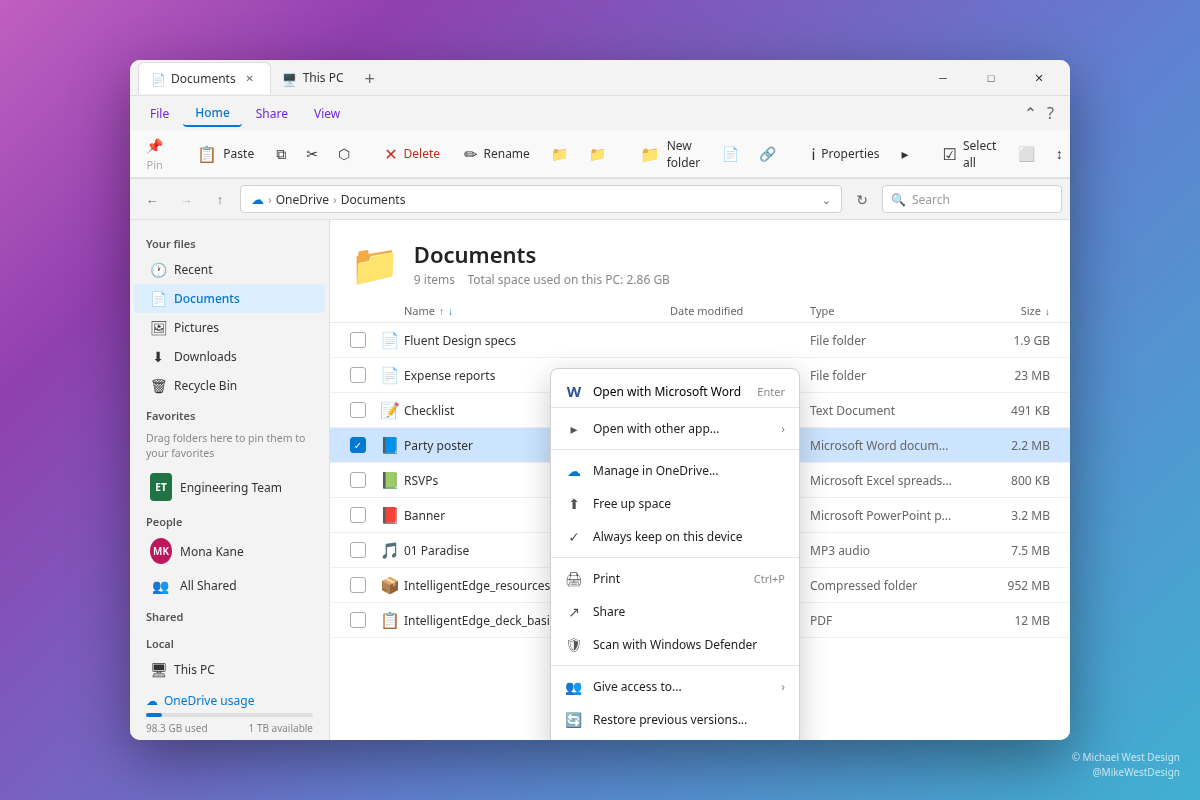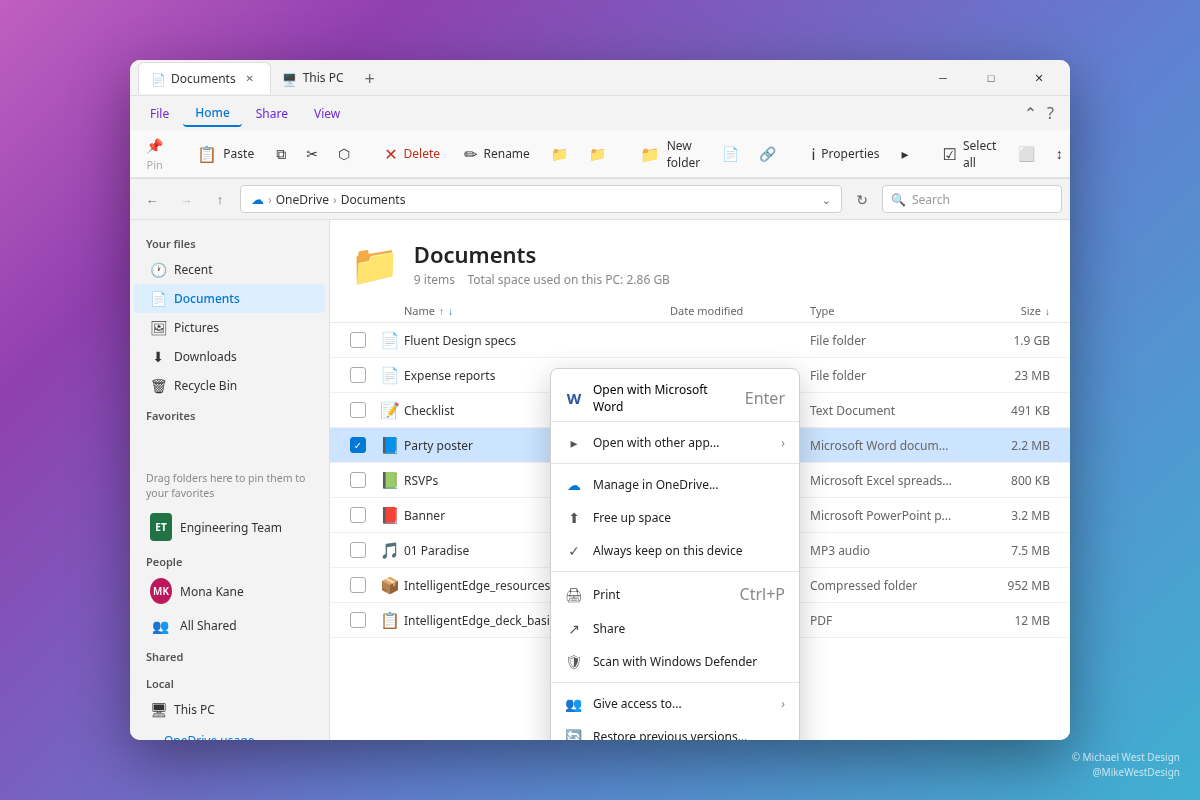--- a/index.html
+++ b/index.html
@@ -298,21 +298,20 @@
       align-items: center;
       justify-content: center;
       font-size: 14px;
       color: #666;
     }
     .sidebar-note {
       font-size: 10.5px;
       color: #888;
       padding: 4px 16px 8px;
       line-height: 1.4;
-      margin-top: 40px;
     }
     .onedrive-usage {
       padding: 8px 16px;
     }
     .onedrive-label {
       display: flex;
       align-items: center;
       gap: 6px;
       font-size: 12px;
       color: #0078d4;
@@ -430,21 +429,21 @@
       display: flex;
       align-items: center;
       padding: 7px 14px;
       cursor: pointer;
       color: #222;
       gap: 10px;
       position: relative;
     }
     .ctx-icon { font-size: 14px; width: 18px; text-align: center; color: #555; }
     .ctx-label { flex: 1; }
-    .ctx-shortcut { color: #888; font-size: 16px; }
+    .ctx-shortcut { color: #888; font-size: 11px; }
     .ctx-arrow { color: #888; font-size: 12px; }
     .ctx-separator { height: 1px; background: #e5e5e5; margin: 4px 0; }
     .ctx-top {
       display: flex;
       align-items: center;
       padding: 8px 14px 6px;
       gap: 10px;
       border-bottom: 1px solid #e5e5e5;
       margin-bottom: 4px;
     }

